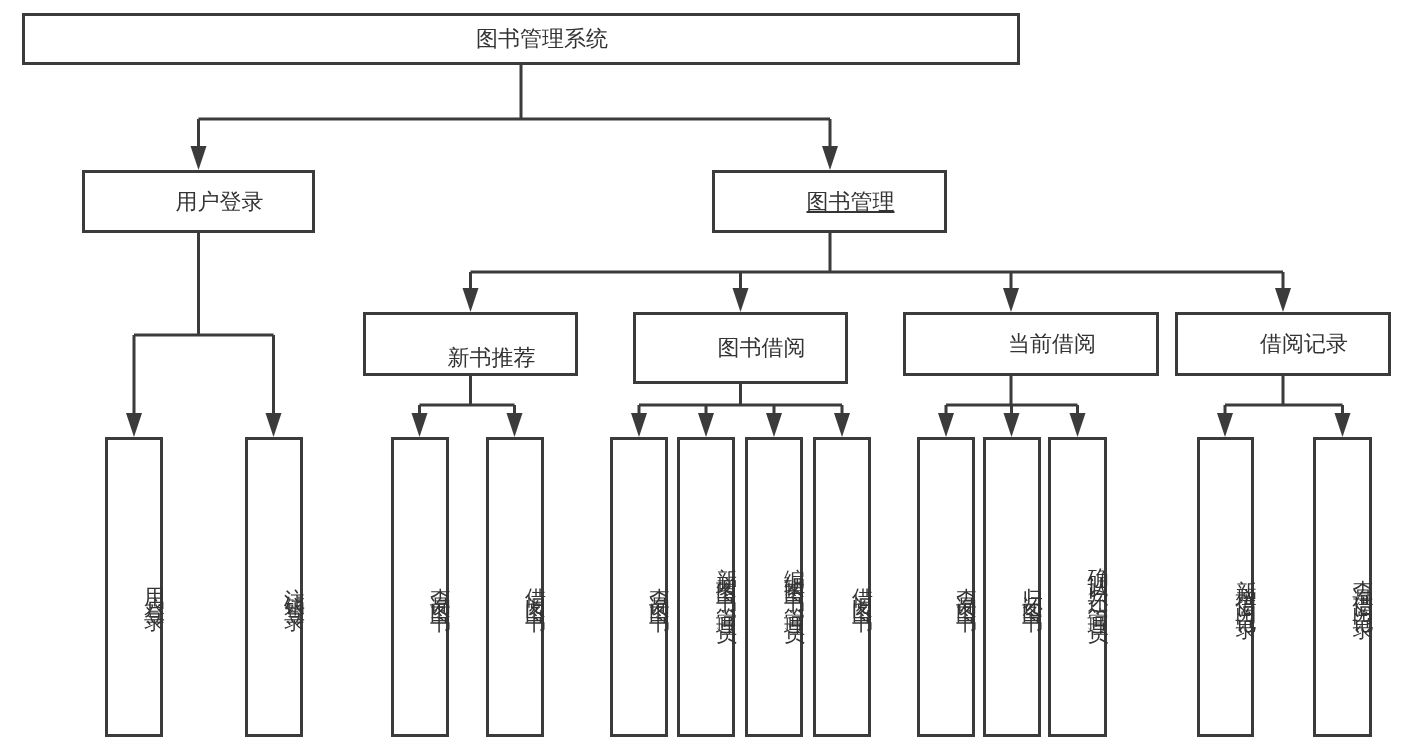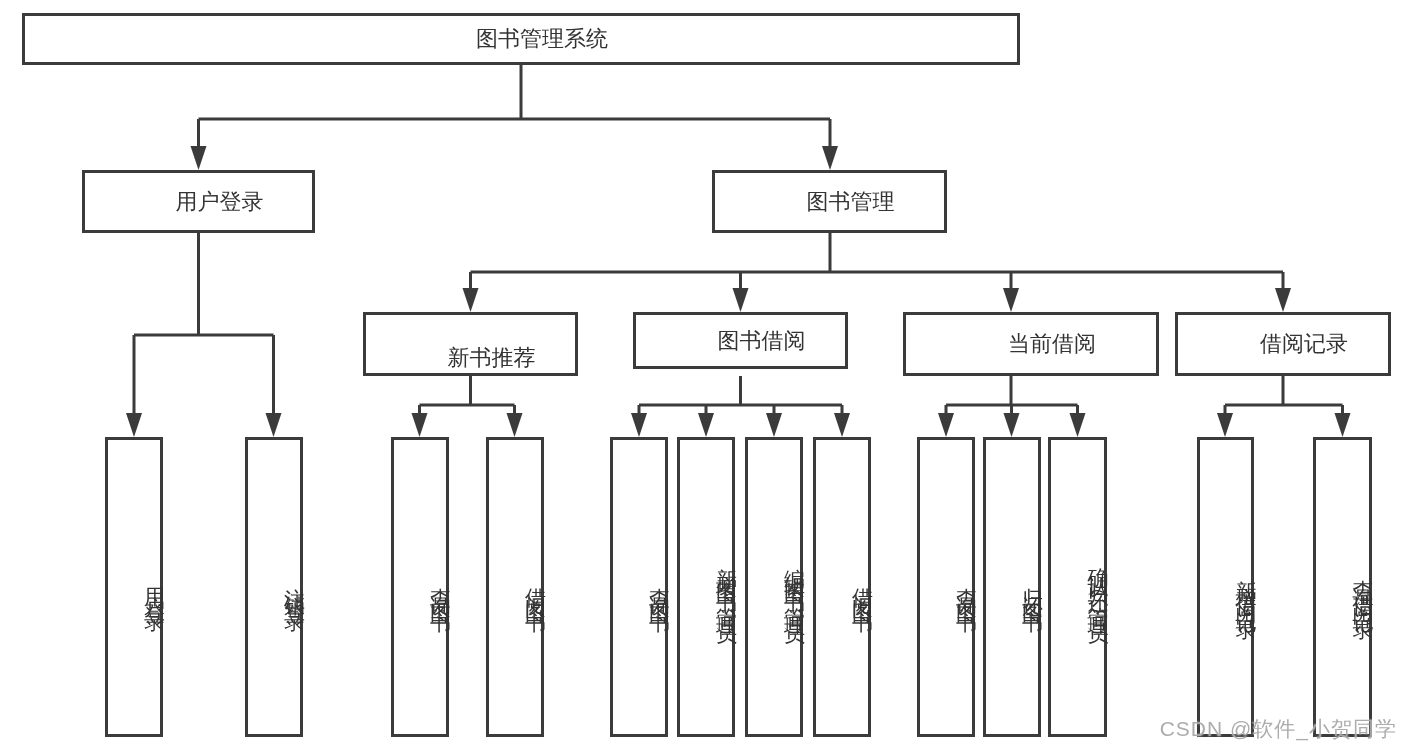--- a/index.html
+++ b/index.html
@@ -71,28 +71,28 @@
     </g>
   </svg>
 
   <div class="node" style="left:22px; top:13px; width:998px; height:52px;">
     <span>图书管理系统</span>
   </div>
 
   <div class="node" style="left:82px; top:170px; width:233px; height:63px;">
     <span>用户登录</span>
   </div>
-  <div class="node" style="left:712px; top:170px; width:235px; height:63px;">
+  <div class="node" style="left:712px; top:170px; width:235px; height:63px;text-decoration:underline;">
     <span>图书管理</span>
   </div>
 
   <div class="node" style="left:363px; top:312px; width:215px; height:64px;align-items:flex-end;">
     <span>新书推荐</span>
   </div>
-  <div class="node" style="left:633px; top:312px; width:215px; height:57px;">
+  <div class="node" style="left:633px; top:312px; width:215px; height:72px;">
     <span>图书借阅</span>
   </div>
   <div class="node" style="left:903px; top:312px; width:256px; height:64px;">
     <span>当前借阅</span>
   </div>
   <div class="node" style="left:1175px; top:312px; width:216px; height:64px;">
     <span>借阅记录</span>
   </div>
 
   <div class="node leaf" style="left:105px; top:437px; width:58px; height:300px;">
@@ -132,15 +132,14 @@
     <span class="vtxt">确认归还（管理员）</span>
   </div>
 
   <div class="node leaf" style="left:1197px; top:437px; width:57px; height:300px;">
     <span class="vtxt">新增借阅记录</span>
   </div>
   <div class="node leaf" style="left:1313px; top:437px; width:59px; height:300px;">
     <span class="vtxt">查询借阅记录</span>
   </div>
 
-  <div class="watermark">CSDN @软件_小贺同学</div>
 
 </div>
 
 </body></html>

